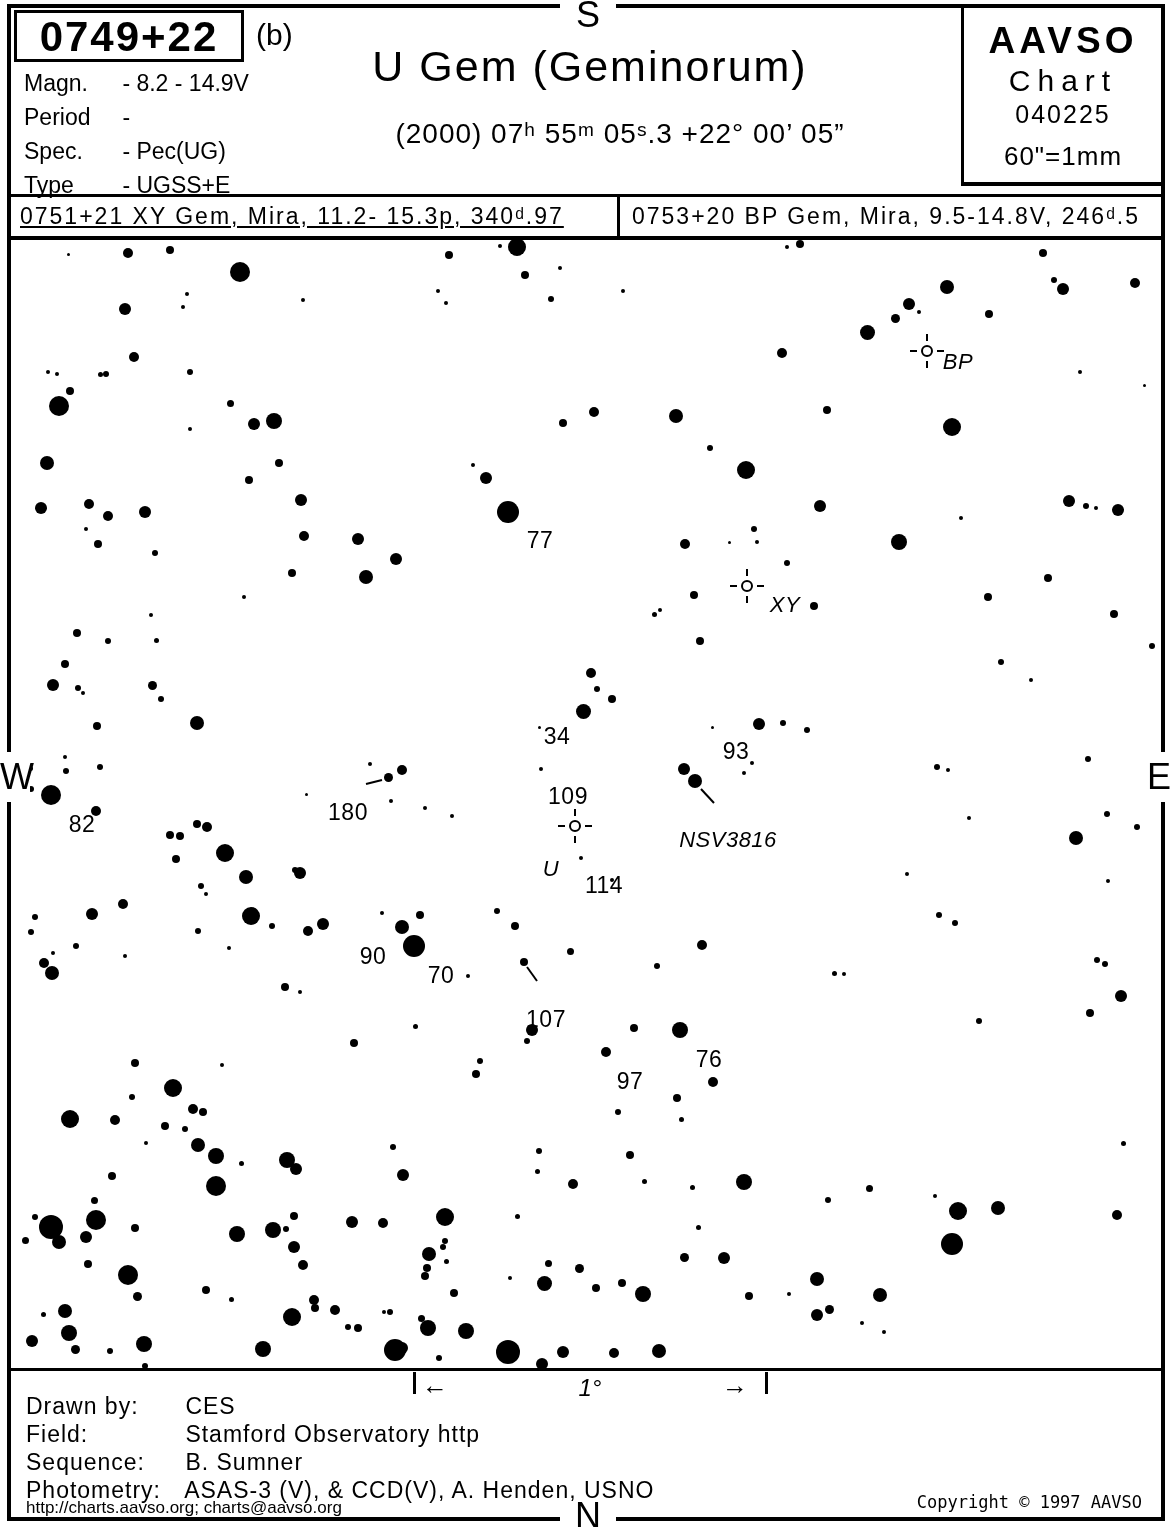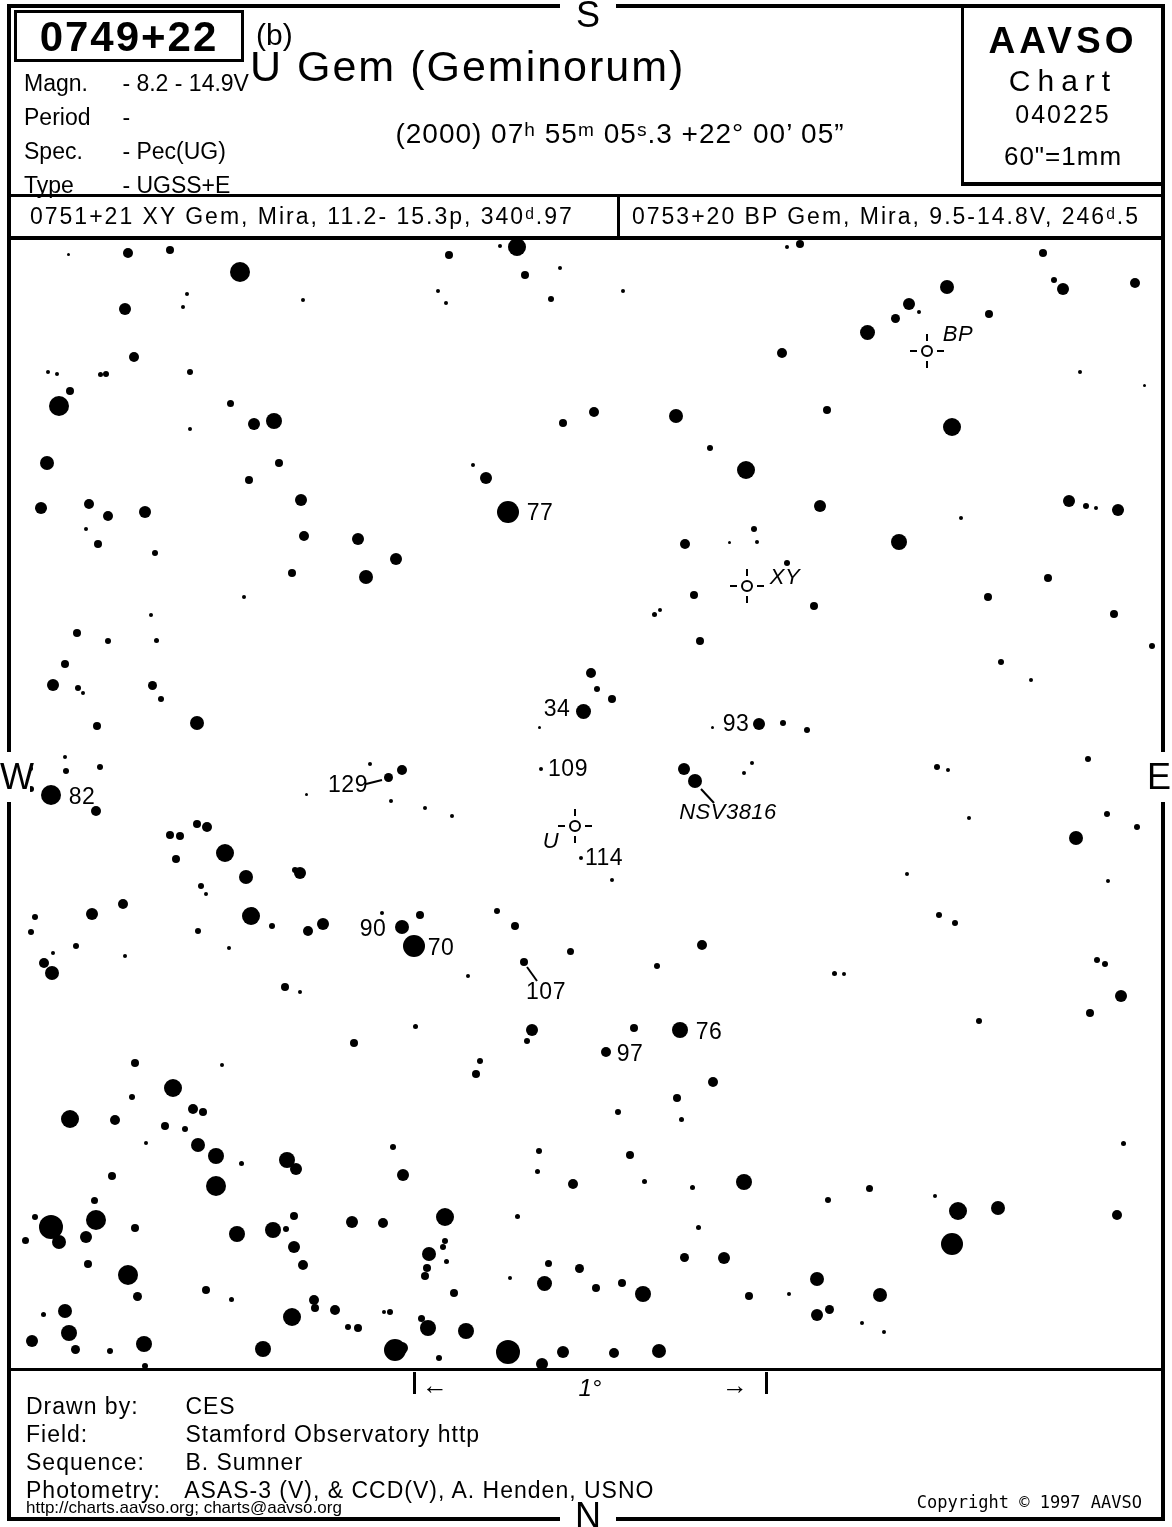--- a/index.html
+++ b/index.html
@@ -7,41 +7,41 @@
         font-family:"Liberation Sans",sans-serif;color:#000;}
   .outer-frame{position:absolute;left:7px;top:4px;width:1158px;height:1517px;
         box-sizing:border-box;border:4px solid #000;}
   
   .id-box{position:absolute;left:14px;top:10px;width:230px;height:52px;box-sizing:border-box;
         border:3px solid #000;font-size:42px;font-weight:bold;letter-spacing:2px;
         text-align:center;line-height:48px;}
   .id-suffix{position:absolute;left:256px;top:18px;font-size:30px;}
   .info-block{position:absolute;left:24px;top:66px;font-size:23px;line-height:34px;}
   .info-row .lbl{display:inline-block;width:92px;}
-  .title{position:absolute;left:250px;top:42px;width:680px;
+  .title{position:absolute;left:250px;top:42px;width:680px;text-align:center;
         font-size:43px;letter-spacing:2px;white-space:nowrap;}
   .coords{position:absolute;left:280px;top:118px;width:680px;text-align:center;
         font-size:28px;letter-spacing:1px;white-space:nowrap;}
   .brand-box{position:absolute;left:961px;top:8px;width:201px;height:178px;box-sizing:border-box;
         border-left:3px solid #000;border-bottom:4px solid #000;text-align:center;}
   .brand-org{margin-top:12px;font-size:37px;font-weight:bold;letter-spacing:4px;}
   .brand-chart{font-size:30px;letter-spacing:7px;margin-top:2px;}
   .brand-num{font-size:25px;letter-spacing:2px;margin-top:2px;}
   .brand-scale{font-size:26px;margin-top:12px;letter-spacing:1px;}
   .strip{position:absolute;left:10px;top:194px;width:1152px;height:46px;box-sizing:border-box;
         border-top:3px solid #000;border-bottom:4px solid #000;font-size:23px;letter-spacing:2px;}
   .strip-cell{position:absolute;top:0;height:100%;display:flex;align-items:center;white-space:nowrap;}
-  .strip-left{left:20px;}
+  .strip-left{left:10px;text-decoration:underline;}
   .strip-right{left:622px;}
   .strip-divider{position:absolute;left:607px;top:0;width:3px;height:100%;background:#000;}
   
   #star-field{position:absolute;left:0;top:0;width:1172px;height:1527px;}
   .star{position:absolute;background:#000;border-radius:50%;}
   .star-label{position:absolute;transform:translate(-50%,-50%);font-size:23px;white-space:nowrap;
-        letter-spacing:0.5px;}
+        letter-spacing:0.5px;margin-top:28px;}
   .star-label.it{font-style:italic;font-size:22px;}
   .marker{position:absolute;width:34px;height:34px;}
   .marker .circ{position:absolute;left:11px;top:11px;width:12px;height:12px;box-sizing:border-box;
         border:2.5px solid #000;border-radius:50%;background:#fff;}
   .marker .arm{position:absolute;background:#000;}
   .marker .arm.n{left:15.75px;top:0;width:2.5px;height:7px;}
   .marker .arm.s{left:15.75px;bottom:0;width:2.5px;height:7px;}
   .marker .arm.w{left:0;top:15.75px;width:7px;height:2.5px;}
   .marker .arm.e{right:0;top:15.75px;width:7px;height:2.5px;}
   .chart-bottom{position:absolute;left:10px;top:1368px;width:1152px;height:3px;background:#000;}
@@ -410,21 +410,21 @@
         <div class="arm n"></div>
         <div class="arm s"></div>
         <div class="arm w"></div>
         <div class="arm e"></div>
         <div class="circ"></div>
       </div>
       <div class="star-label" style="left: 540px; top: 512px;">77</div>
       <div class="star-label" style="left: 557px; top: 708px;">34</div>
       <div class="star-label" style="left: 736px; top: 723px;">93</div>
       <div class="star-label" style="left: 568px; top: 768px;">109</div>
-      <div class="star-label" style="left: 348px; top: 784px;">129</div>
+      <div class="star-label" style="left: 348px; top: 784px;">180</div>
       <div class="star-label" style="left: 604px; top: 857px;">114</div>
       <div class="star-label" style="left: 82px; top: 796px;">82</div>
       <div class="star-label" style="left: 373px; top: 928px;">90</div>
       <div class="star-label" style="left: 441px; top: 947px;">70</div>
       <div class="star-label" style="left: 546px; top: 991px;">107</div>
       <div class="star-label" style="left: 709px; top: 1031px;">76</div>
       <div class="star-label" style="left: 630px; top: 1053px;">97</div>
       <div class="star-label it" style="left: 728px; top: 812px;">NSV3816</div>
       <div class="star-label it" style="left: 551px; top: 841px;">U</div>
       <div class="star-label it" style="left: 785px; top: 577px;">XY</div>

